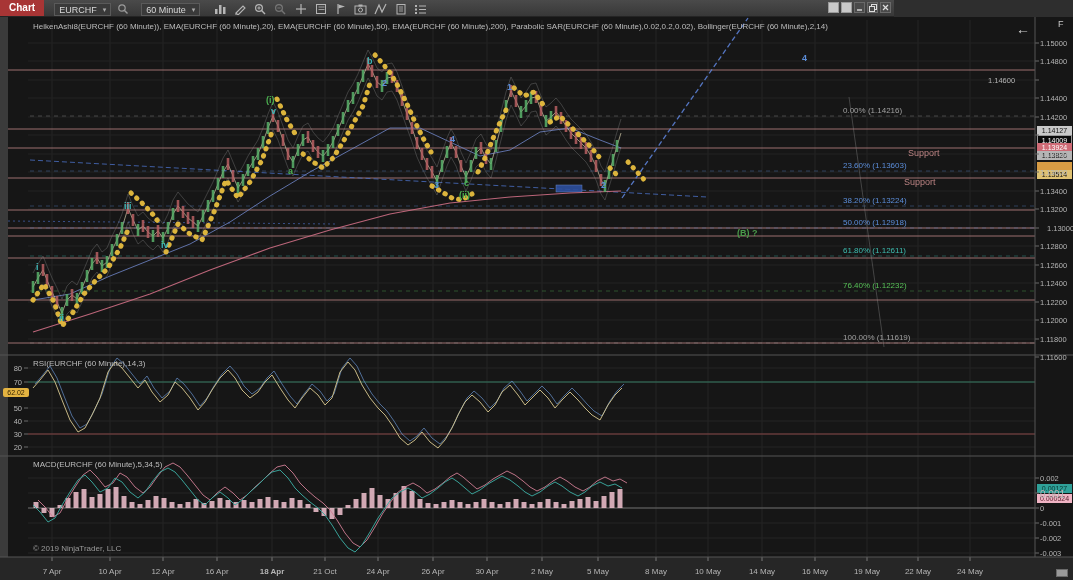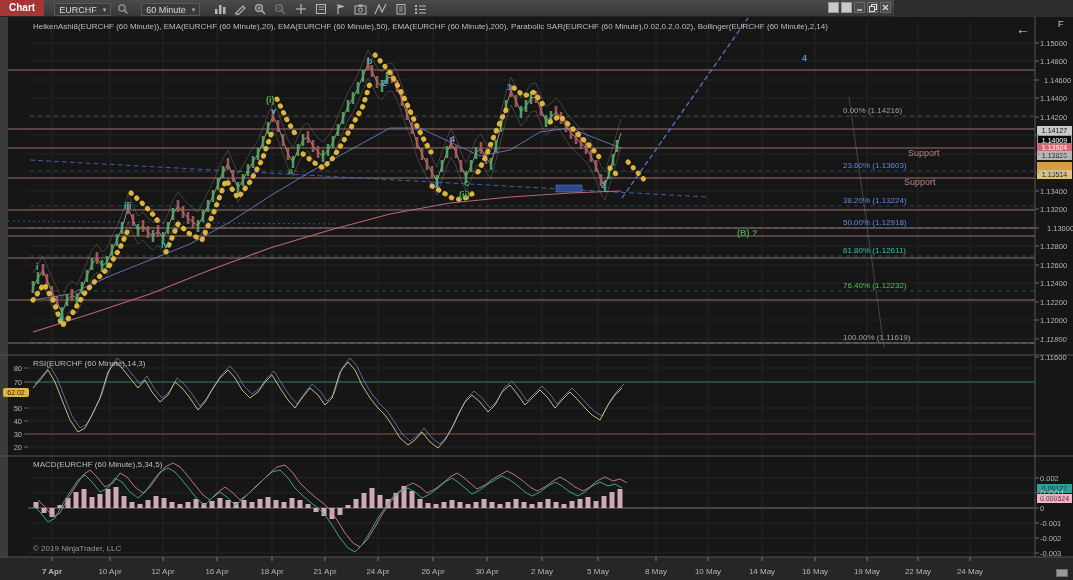--- a/index.html
+++ b/index.html
@@ -546,55 +546,55 @@
     <g transform="translate(5,-5)">
       <polyline points="33,505 40,512 48,522 55,518 62,505 70,492 78,480 85,475 92,482 100,492 108,488 115,478 122,482 130,492 138,498 145,492 152,482 160,472 168,468 175,472 182,480 190,490 198,500 205,505 212,498 220,492 228,498 235,505 242,500 250,492 258,485 265,478 272,472 280,470 288,478 295,488 302,495 310,502 318,508 325,515 332,525 340,538 348,548 355,552 362,545 370,532 378,518 385,508 392,498 400,492 408,488 415,492 422,498 430,494 438,488 445,482 452,478 458,482 465,488 472,494 480,490 488,484 495,480 502,476 510,480 518,486 525,492 532,496 540,492 548,486 555,482 562,486 570,492 578,496 585,492 592,486 600,482 608,486 615,484 622,488" fill="none" stroke="#cf7d94" stroke-width="1" stroke-dasharray="" opacity="0.9" stroke-linecap="butt" stroke-linejoin="round"></polyline>
     </g>
     <polyline points="33,505 40,512 48,522 55,518 62,505 70,492 78,480 85,475 92,482 100,492 108,488 115,478 122,482 130,492 138,498 145,492 152,482 160,472 168,468 175,472 182,480 190,490 198,500 205,505 212,498 220,492 228,498 235,505 242,500 250,492 258,485 265,478 272,472 280,470 288,478 295,488 302,495 310,502 318,508 325,515 332,525 340,538 348,548 355,552 362,545 370,532 378,518 385,508 392,498 400,492 408,488 415,492 422,498 430,494 438,488 445,482 452,478 458,482 465,488 472,494 480,490 488,484 495,480 502,476 510,480 518,486 525,492 532,496 540,492 548,486 555,482 562,486 570,492 578,496 585,492 592,486 600,482 608,486 615,484 622,488" fill="none" stroke="#3aa89e" stroke-width="1" stroke-dasharray="" opacity="0.95" stroke-linecap="butt" stroke-linejoin="round"></polyline>
     <line x1="0" y1="355" x2="1073" y2="355" stroke="#555" stroke-width="1" stroke-dasharray="" opacity="1"></line>
     <line x1="0" y1="456" x2="1073" y2="456" stroke="#555" stroke-width="1" stroke-dasharray="" opacity="1"></line>
     <line x1="0" y1="557" x2="1073" y2="557" stroke="#555" stroke-width="1" stroke-dasharray="" opacity="1"></line>
     <line x1="1035" y1="17" x2="1035" y2="557" stroke="#555" stroke-width="1" stroke-dasharray="" opacity="1"></line>
   </svg>
 <div id="overlay">
-    <div style="left: 32px; top: 567px; width: 40px; text-align: center; color: rgb(181, 181, 181); font-size: 8px; font-weight: bold;">7 Apr</div>
+    <div style="left: 32px; top: 567px; width: 40px; text-align: center; color: rgb(181, 181, 181); font-size: 8px;">7 Apr</div>
     <div style="left: 90px; top: 567px; width: 40px; text-align: center; color: rgb(181, 181, 181); font-size: 8px;">10 Apr</div>
     <div style="left: 143px; top: 567px; width: 40px; text-align: center; color: rgb(181, 181, 181); font-size: 8px;">12 Apr</div>
     <div style="left: 197px; top: 567px; width: 40px; text-align: center; color: rgb(181, 181, 181); font-size: 8px;">16 Apr</div>
-    <div style="left: 252px; top: 567px; width: 40px; text-align: center; color: rgb(181, 181, 181); font-size: 8px;">18 Apr</div>
-    <div style="left: 305px; top: 567px; width: 40px; text-align: center; color: rgb(181, 181, 181); font-size: 8px;">21 Apr</div>
+    <div style="left: 252px; top: 567px; width: 40px; text-align: center; color: rgb(181, 181, 181); font-size: 8px; font-weight: bold;">18 Apr</div>
+    <div style="left: 305px; top: 567px; width: 40px; text-align: center; color: rgb(181, 181, 181); font-size: 8px;">21 Oct</div>
     <div style="left: 358px; top: 567px; width: 40px; text-align: center; color: rgb(181, 181, 181); font-size: 8px;">24 Apr</div>
     <div style="left: 413px; top: 567px; width: 40px; text-align: center; color: rgb(181, 181, 181); font-size: 8px;">26 Apr</div>
     <div style="left: 467px; top: 567px; width: 40px; text-align: center; color: rgb(181, 181, 181); font-size: 8px;">30 Apr</div>
     <div style="left: 522px; top: 567px; width: 40px; text-align: center; color: rgb(181, 181, 181); font-size: 8px;">2 May</div>
     <div style="left: 578px; top: 567px; width: 40px; text-align: center; color: rgb(181, 181, 181); font-size: 8px;">5 May</div>
     <div style="left: 636px; top: 567px; width: 40px; text-align: center; color: rgb(181, 181, 181); font-size: 8px;">8 May</div>
     <div style="left: 688px; top: 567px; width: 40px; text-align: center; color: rgb(181, 181, 181); font-size: 8px;">10 May</div>
     <div style="left: 742px; top: 567px; width: 40px; text-align: center; color: rgb(181, 181, 181); font-size: 8px;">14 May</div>
     <div style="left: 795px; top: 567px; width: 40px; text-align: center; color: rgb(181, 181, 181); font-size: 8px;">16 May</div>
     <div style="left: 847px; top: 567px; width: 40px; text-align: center; color: rgb(181, 181, 181); font-size: 8px;">19 May</div>
     <div style="left: 898px; top: 567px; width: 40px; text-align: center; color: rgb(181, 181, 181); font-size: 8px;">22 May</div>
     <div style="left: 950px; top: 567px; width: 40px; text-align: center; color: rgb(181, 181, 181); font-size: 8px;">24 May</div>
     <div style="left: 1040px; top: 39px; color: rgb(181, 181, 181); font-size: 7.5px;">1.15000</div>
     <div style="left: 1040px; top: 57px; color: rgb(181, 181, 181); font-size: 7.5px;">1.14800</div>
-    <div style="left: 1044px; top: 76px; color: rgb(181, 181, 181); font-size: 7.5px;">1.14600</div>
+    <div style="left: 988px; top: 76px; color: rgb(181, 181, 181); font-size: 7.5px;">1.14600</div>
     <div style="left: 1040px; top: 94px; color: rgb(181, 181, 181); font-size: 7.5px;">1.14400</div>
     <div style="left: 1040px; top: 113px; color: rgb(181, 181, 181); font-size: 7.5px;">1.14200</div>
     <div style="left: 1083px; top: 131px; color: rgb(181, 181, 181); font-size: 7.5px;">1.14000</div>
     <div style="left: 1040px; top: 150px; color: rgb(181, 181, 181); font-size: 7.5px;">1.13800</div>
     <div style="left: 1040px; top: 168px; color: rgb(181, 181, 181); font-size: 7.5px;">1.13600</div>
     <div style="left: 1040px; top: 187px; color: rgb(181, 181, 181); font-size: 7.5px;">1.13400</div>
     <div style="left: 1040px; top: 205px; color: rgb(181, 181, 181); font-size: 7.5px;">1.13200</div>
     <div style="left: 1040px; top: 224px; color: rgb(181, 181, 181); font-size: 7.5px; padding-left: 7px;">1.13000</div>
     <div style="left: 1040px; top: 242px; color: rgb(181, 181, 181); font-size: 7.5px;">1.12800</div>
     <div style="left: 1040px; top: 261px; color: rgb(181, 181, 181); font-size: 7.5px;">1.12600</div>
     <div style="left: 1040px; top: 279px; color: rgb(181, 181, 181); font-size: 7.5px;">1.12400</div>
     <div style="left: 1040px; top: 298px; color: rgb(181, 181, 181); font-size: 7.5px;">1.12200</div>
     <div style="left: 1040px; top: 316px; color: rgb(181, 181, 181); font-size: 7.5px;">1.12000</div>
-    <div style="left: 1040px; top: 335px; color: rgb(181, 181, 181); font-size: 7.5px; font-style: italic;">1.11800</div>
+    <div style="left: 1040px; top: 335px; color: rgb(181, 181, 181); font-size: 7.5px;">1.11800</div>
     <div style="left: 1040px; top: 353px; color: rgb(181, 181, 181); font-size: 7.5px;">1.11600</div>
     <div style="left: 6px; top: 364px; width: 16px; text-align: right; color: rgb(181, 181, 181); font-size: 7.5px;">80</div>
     <div style="left: 6px; top: 378px; width: 16px; text-align: right; color: rgb(181, 181, 181); font-size: 7.5px;">70</div>
     <div style="left: 6px; top: 404px; width: 16px; text-align: right; color: rgb(181, 181, 181); font-size: 7.5px;">50</div>
     <div style="left: 6px; top: 417px; width: 16px; text-align: right; color: rgb(181, 181, 181); font-size: 7.5px;">40</div>
     <div style="left: 6px; top: 430px; width: 16px; text-align: right; color: rgb(181, 181, 181); font-size: 7.5px;">30</div>
     <div style="left: 6px; top: 443px; width: 16px; text-align: right; color: rgb(181, 181, 181); font-size: 7.5px;">20</div>
     <div style="left: 3px; top: 388px; width: 26px; height: 9px; line-height: 9px; background: rgb(227, 179, 65); color: rgb(51, 34, 0); font-size: 7px; text-align: center; border-radius: 2px; z-index: 4;">62.02</div>
     <div style="left: 1040px; top: 474px; color: rgb(181, 181, 181); font-size: 7.5px;">0.002</div>
     <div style="left: 1040px; top: 489px; color: rgb(181, 181, 181); font-size: 10px;">0.001</div>

